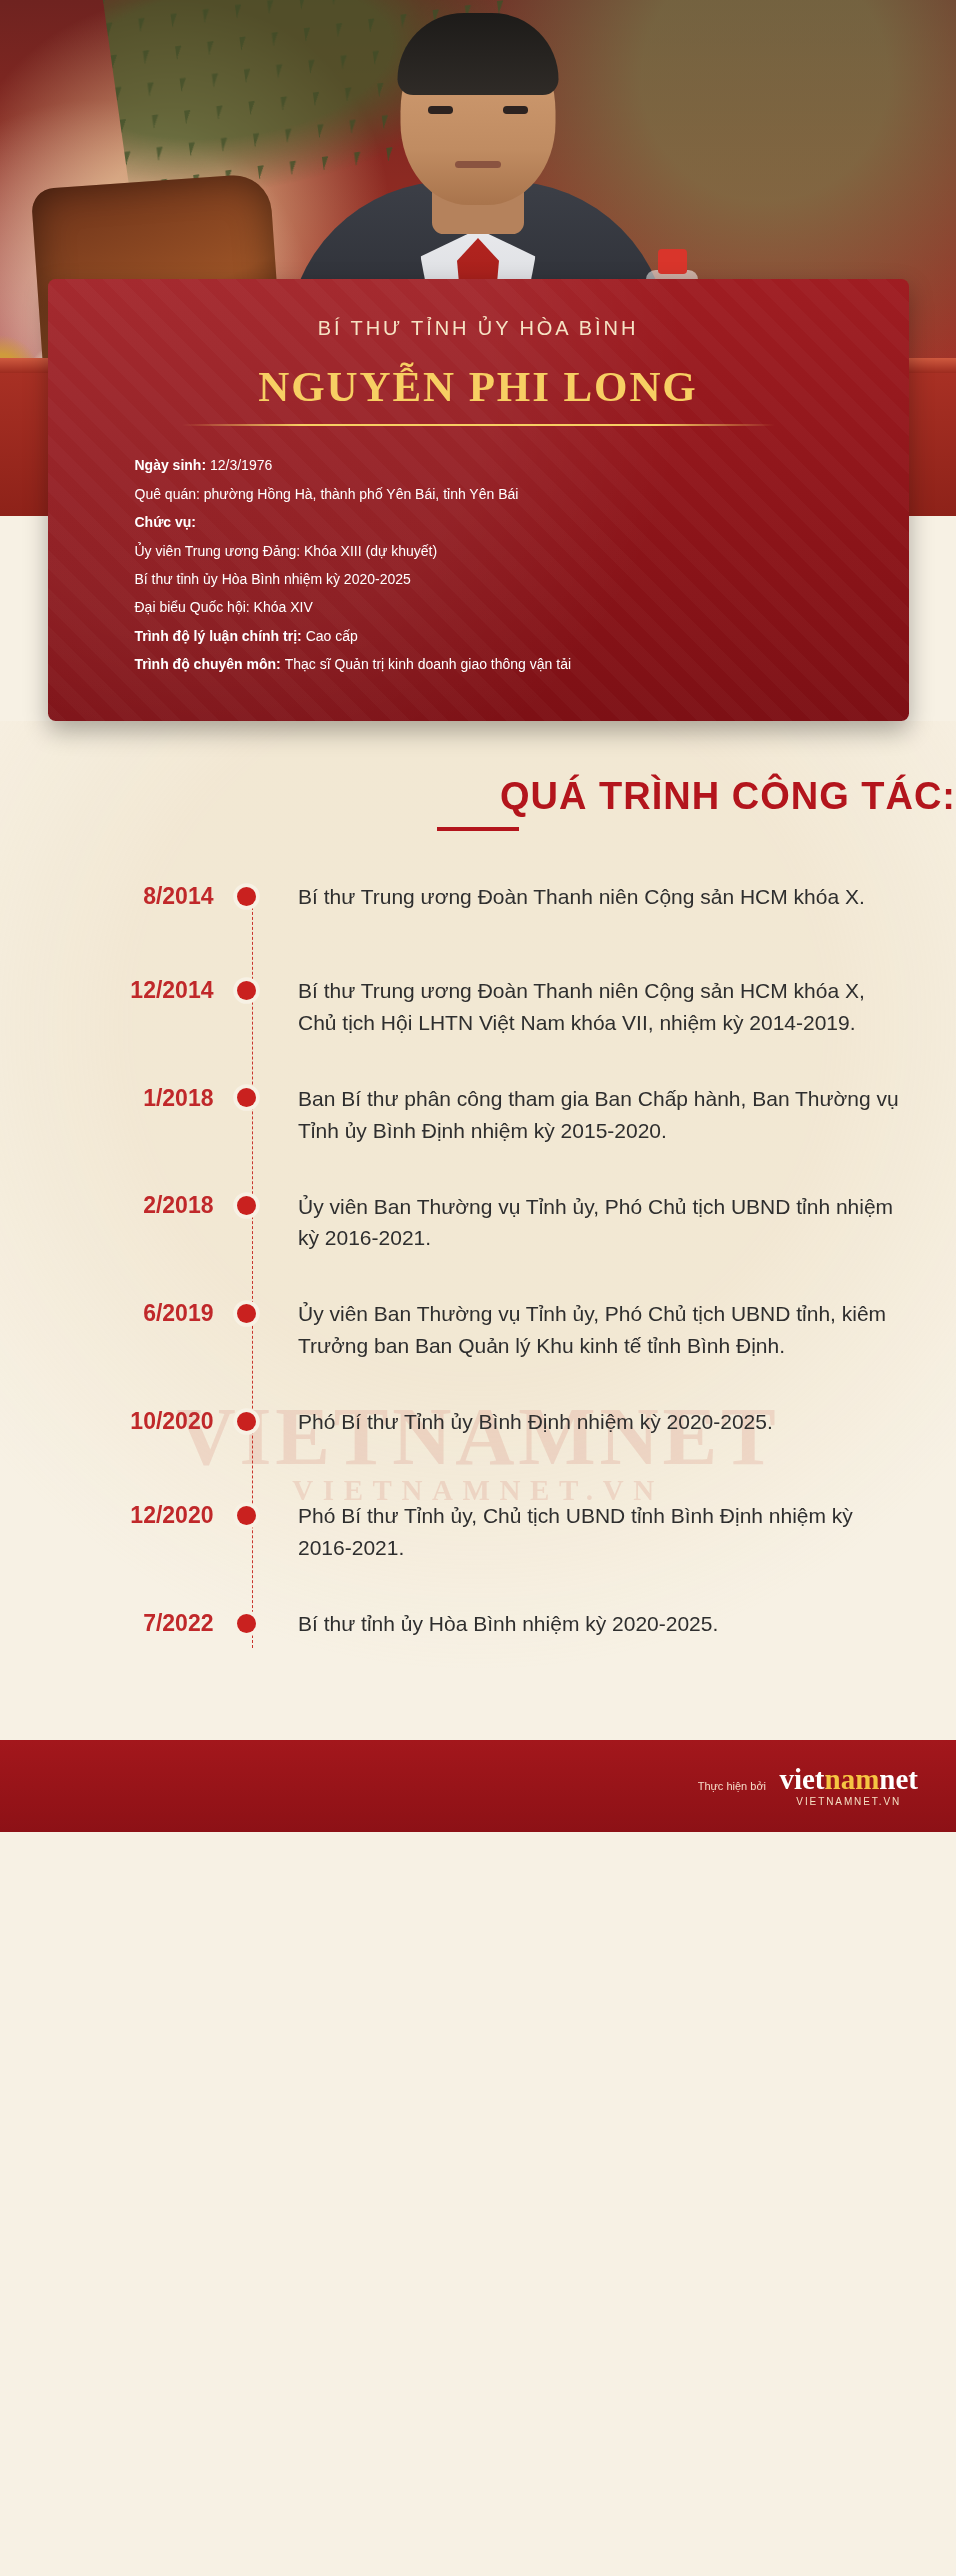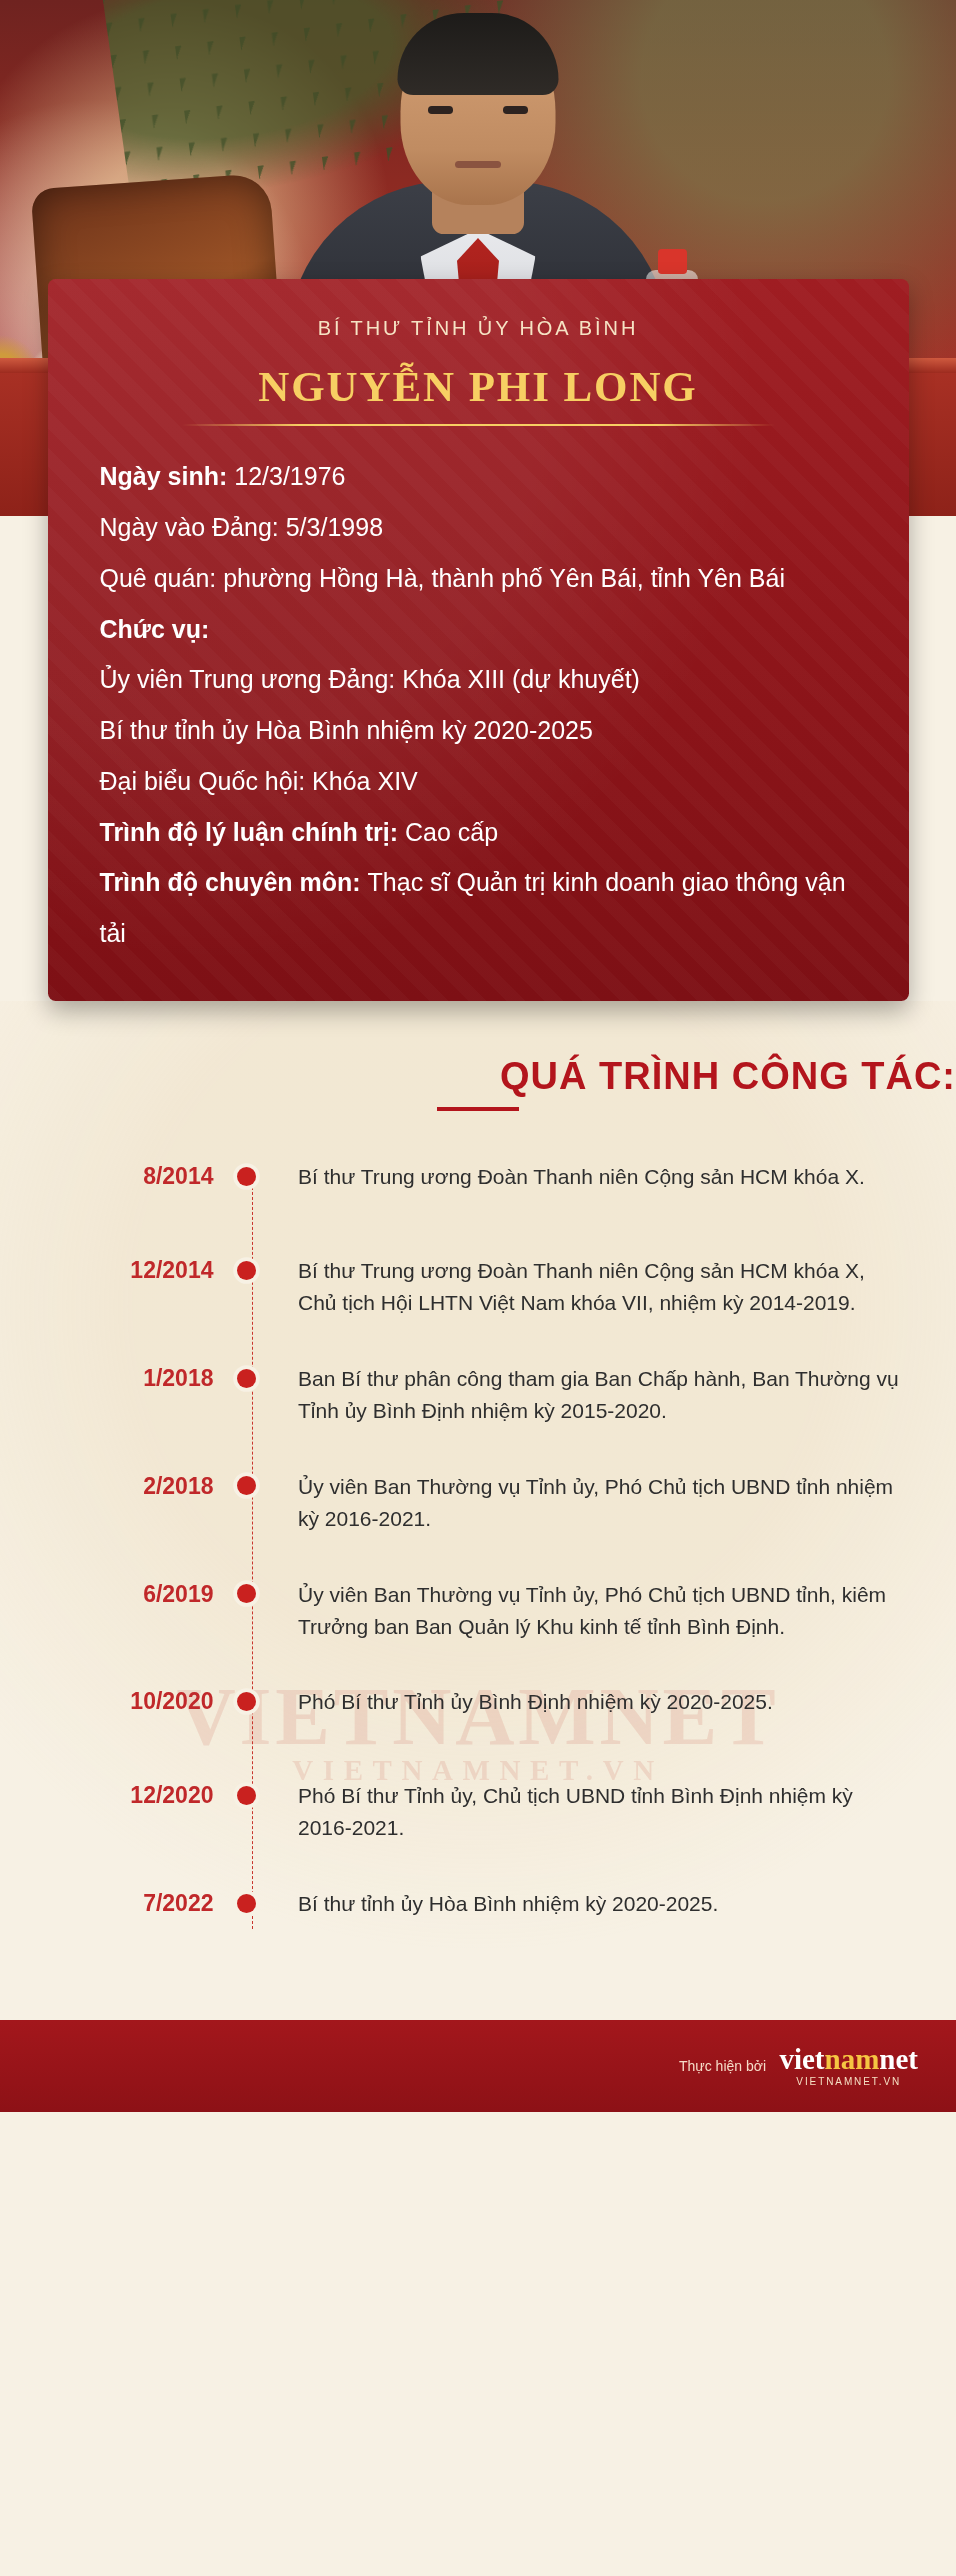--- a/index.html
+++ b/index.html
@@ -180,21 +180,21 @@
     letter-spacing: 1.9px;
     color: #f7cf63;
     margin: 0 0 5.7px;
     text-transform: uppercase;
   }
   .card-rule {
     width: 593px; height: 1.9px;
     background: linear-gradient(90deg, rgba(247,207,99,0) 0%, #f7cf63 20%, #f7cf63 80%, rgba(247,207,99,0) 100%);
     margin: 13.4px auto 25px;
   }
-  .card-lines { font-size: 25px; line-height: 2.03; }
+  .card-lines { font-size: 14px; line-height: 2.03; margin-left: 35px; }
   .card-lines .line { white-space: normal; }
   .card-lines b { font-weight: bold; }
 
   
   .timeline-section {
     position: relative;
     padding: 54px 0 38px;
     background:
       radial-gradient(circle at 50% 30%, rgba(226,203,160,0.25) 0 40%, rgba(226,203,160,0) 75%),
       #f7f1e4;
@@ -282,21 +282,21 @@
     position: relative;
     height: 92px;
     background: linear-gradient(180deg, #a3171c 0%, #8d1116 100%);
     display: flex;
     align-items: center;
     justify-content: flex-end;
     padding-right: 38px;
     gap: 13.4px;
     color: #fff;
   }
-  .footer-label { font-size: 14px; color: #f6dcc8; }
+  .footer-label { font-size: 11px; color: #f6dcc8; }
   .footer-logo {
     display: inline-flex;
     flex-direction: column;
     align-items: center;
     line-height: 1;
   }
   .footer-logo .vn {
     font-family: "Liberation Serif", serif;
     font-weight: bold;
     font-size: 29px;
@@ -336,21 +336,20 @@
     </div>
     <div class="bottle"></div>
   </div>
 
   <div class="card">
     <div class="card-eyebrow">BÍ THƯ TỈNH ỦY HÒA BÌNH</div>
     <h1 class="card-name">NGUYỄN PHI LONG</h1>
     <div class="card-rule"></div>
     <div class="card-lines">
       <div class="line"><b>Ngày sinh: </b><span>12/3/1976</span></div>
-      <div class="line"><span>Ngày vào Đảng: </span><span>5/3/1998</span></div>
       <div class="line"><span>Quê quán: </span><span>phường Hồng Hà, thành phố Yên Bái, tỉnh Yên Bái</span></div>
       <div class="line"><b>Chức vụ:</b><span></span></div>
       <div class="line"><span>Ủy viên Trung ương Đảng: Khóa XIII (dự khuyết)</span></div>
       <div class="line"><span>Bí thư tỉnh ủy Hòa Bình nhiệm kỳ 2020-2025</span></div>
       <div class="line"><span>Đại biểu Quốc hội: Khóa XIV</span></div>
       <div class="line"><b>Trình độ lý luận chính trị: </b><span>Cao cấp</span></div>
       <div class="line"><b>Trình độ chuyên môn: </b><span>Thạc sĩ Quản trị kinh doanh giao thông vận tải</span></div>
     </div>
   </div>
 

